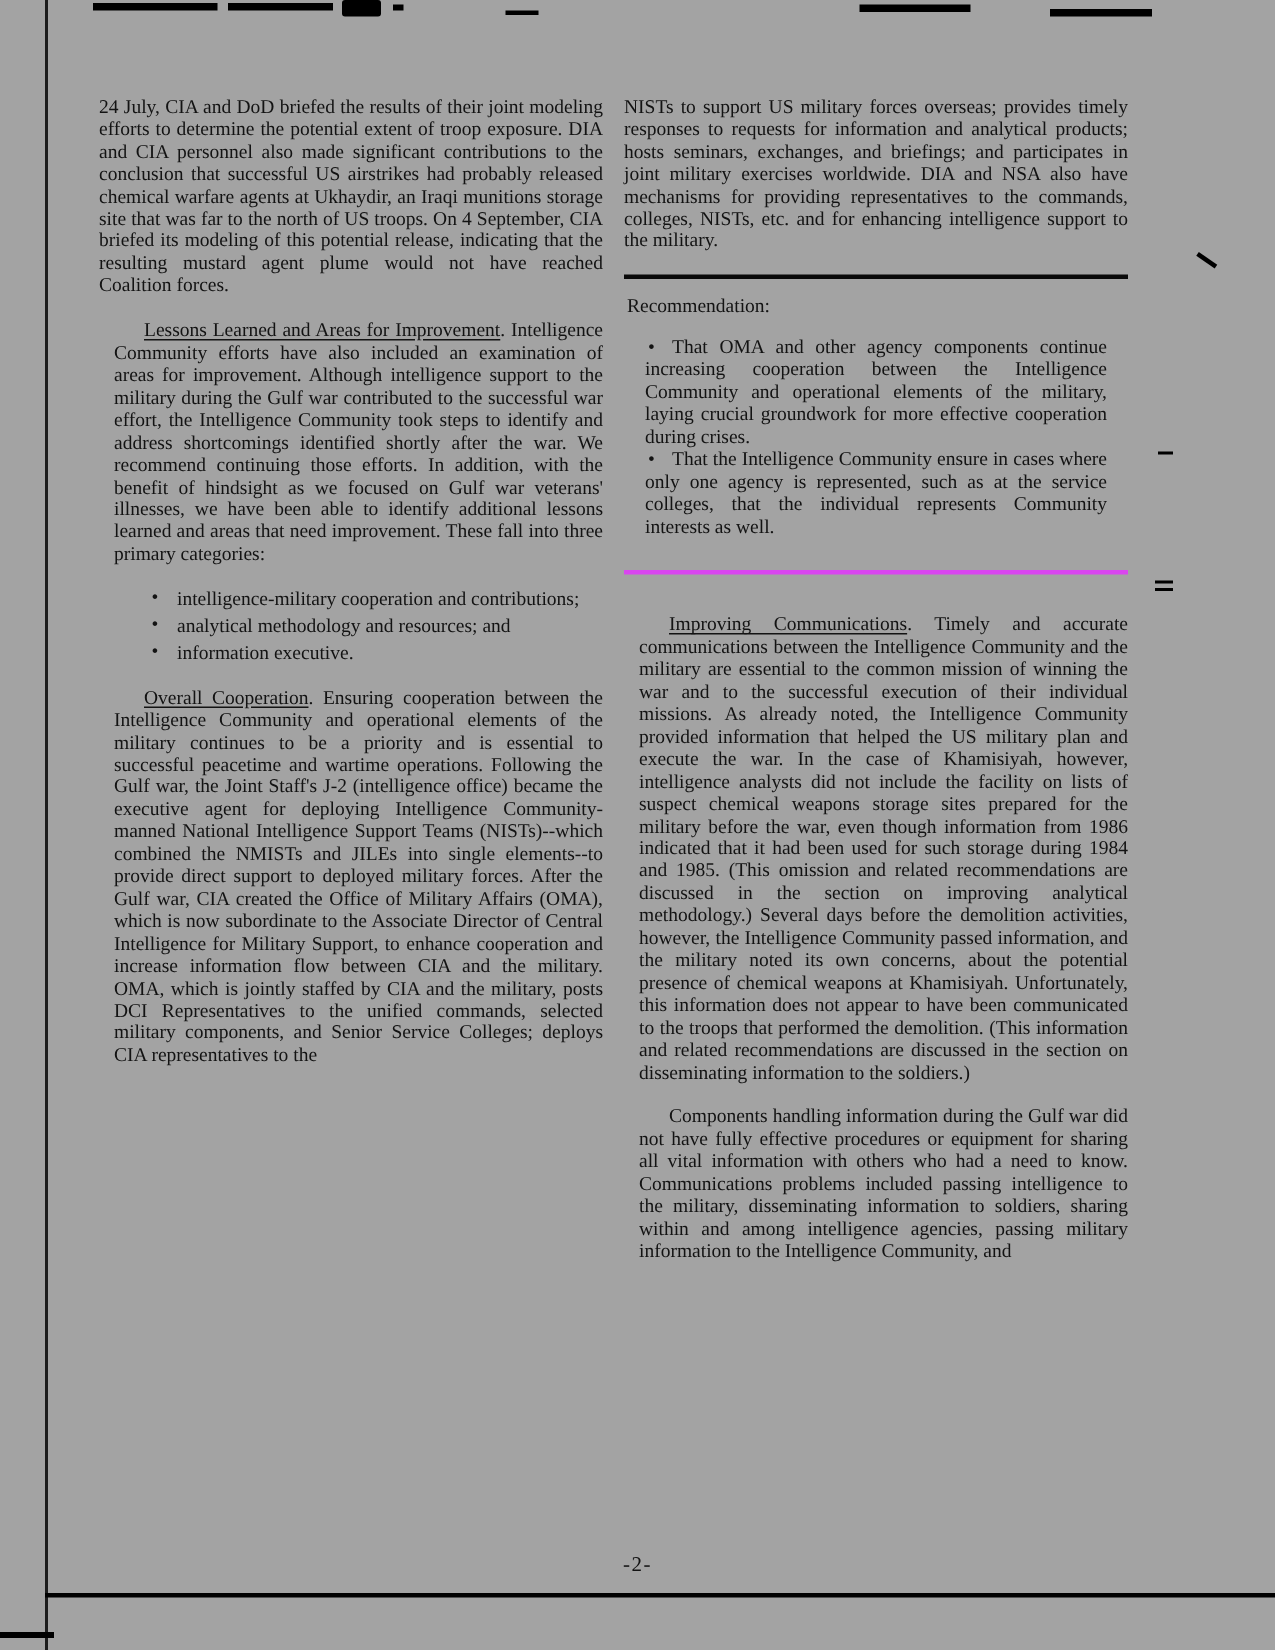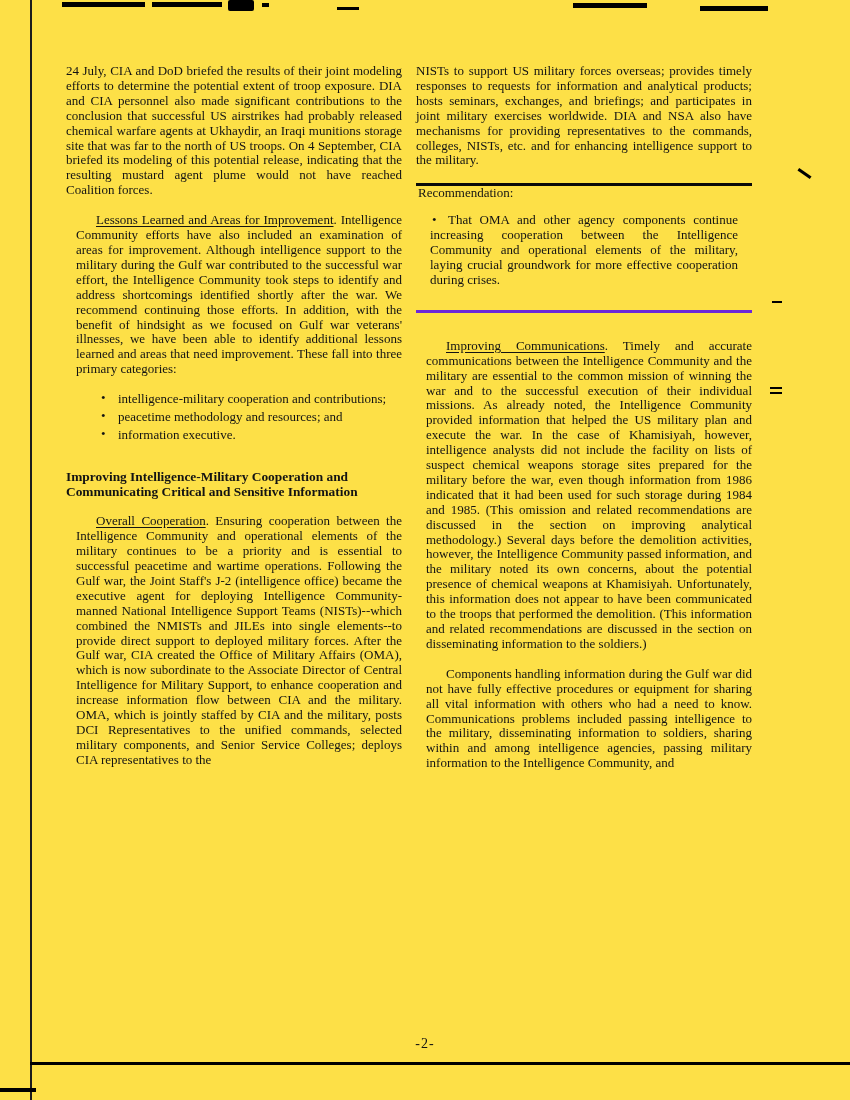--- a/index.html
+++ b/index.html
@@ -1,20 +1,20 @@
 <!DOCTYPE html>
 <html><head>
 <meta charset="utf-8">
 <style>
   html, body { margin: 0; padding: 0; background: #ffffff; }
   .page {
     position: relative;
     width: 850px;
     height: 1100px;
-    background: #fde047;
+    background: #a3a3a3;
     font-family: "Liberation Serif", "DejaVu Serif", serif;
     color: #131313;
     overflow: hidden;
   }
   .artifact { position: absolute; background: #000; }
   .col {
     position: absolute;
     width: 336px;
     font-size: 13px;
     line-height: 14.9px;
@@ -30,22 +30,22 @@
   .bullets .bullet-marker { position: absolute; left: -17px; top: -1px; }
   .section-heading {
     font-weight: bold;
     font-size: 13.4px;
     line-height: 15.2px;
     margin: 26px 0 15px 0;
     text-align: left;
   }
   .rec-box {
     border-top: 3px solid #0a0a0a;
-    border-bottom: 3px solid #6d28d9;
-    padding: 0 2px 10px 2px;
+    border-bottom: 3px solid #d946ef;
+    padding: 11px 2px 10px 2px;
     margin: 10px 0 26px 0;
   }
   .rec-label { margin: 0 0 2px 0; }
   .rec-bullets { list-style: none; margin: 12px; padding: 0; }
   .rec-bullets li { text-align: justify; margin: 0; }
   .rec-bullets .bullet-marker { display: inline-block; width: 16px; padding-left: 2px; }
   .page-number {
     position: absolute;
     left: 0; right: 0;
     top: 1036px;
@@ -80,36 +80,36 @@
   <div class="artifact" style="left:770px;top:387px;width:12px;height:2px;"></div>
   <div class="artifact" style="left:770px;top:392px;width:12px;height:2px;"></div>
 
   <div class="col left-col">
     <p class="para">24 July, CIA and DoD briefed the results of their joint modeling efforts to determine the potential extent of troop exposure.  DIA and CIA personnel also made significant contributions to the conclusion that successful US airstrikes had probably released chemical warfare agents at Ukhaydir, an Iraqi munitions storage site that was far to the north of US troops.  On 4 September, CIA briefed its modeling of this potential release, indicating that the resulting mustard agent plume would not have reached Coalition forces.</p>
 
     <p class="para indent"><span class="underline">Lessons Learned and Areas for Improvement</span><span>.  Intelligence Community efforts have also included an examination of areas for improvement.  Although intelligence support to the military during the Gulf war contributed to the successful war effort, the Intelligence Community took steps to identify and address shortcomings identified shortly after the war.  We recommend continuing those efforts.  In addition, with the benefit of hindsight as we focused on Gulf war veterans' illnesses, we have been able to identify additional lessons learned and areas that need improvement.  These fall into three primary categories:</span></p>
 
     <ul class="bullets">
       <li><span class="bullet-marker">•</span><span>intelligence-military cooperation and contributions;</span></li>
-      <li><span class="bullet-marker">•</span><span>peacetime methodology and resources; and</span></li>
+      <li><span class="bullet-marker">•</span><span>analytical methodology and resources; and</span></li>
       <li><span class="bullet-marker">•</span><span>information executive.</span></li>
     </ul>
 
-    <h3 class="section-heading">Improving Intelligence-Military Cooperation and Communicating Critical and Sensitive Information</h3>
 
     <p class="para indent"><span class="underline">Overall Cooperation</span><span>.  Ensuring cooperation between the Intelligence Community and operational elements of the military continues to be a priority and is essential to successful peacetime and wartime operations.  Following the Gulf war, the Joint Staff's J-2 (intelligence office) became the executive agent for deploying Intelligence Community-manned National Intelligence Support Teams (NISTs)--which combined the NMISTs and JILEs into single elements--to provide direct support to deployed military forces.  After the Gulf war, CIA created the Office of Military Affairs (OMA), which is now subordinate to the Associate Director of Central Intelligence for Military Support, to enhance cooperation and increase information flow between CIA and the military.  OMA, which is jointly staffed by CIA and the military, posts DCI Representatives to the unified commands, selected military components, and Senior Service Colleges; deploys CIA representatives to the</span></p>
   </div>
 
   <div class="col right-col">
     <p class="para">NISTs to support US military forces overseas; provides timely responses to requests for information and analytical products; hosts seminars, exchanges, and briefings; and participates in joint military exercises worldwide.  DIA and NSA also have mechanisms for providing representatives to the commands, colleges, NISTs, etc. and for enhancing intelligence support to the military.</p>
 
     <div class="rec-box">
       <p class="rec-label">Recommendation:</p>
       <ul class="rec-bullets">
         <li><span class="bullet-marker">•</span><span>That OMA and other agency components continue increasing cooperation between the Intelligence Community and operational elements of the military, laying crucial groundwork for more effective cooperation during crises.</span></li>
+        <li><span class="bullet-marker">•</span><span>That the Intelligence Community ensure in cases where only one agency is represented, such as at the service colleges, that the individual represents Community interests as well.</span></li>
       </ul>
     </div>
 
     <p class="para indent"><span class="underline">Improving Communications</span><span>.  Timely and accurate communications between the Intelligence Community and the military are essential to the common mission of winning the war and to the successful execution of their individual missions.  As already noted, the Intelligence Community provided information that helped the US military plan and execute the war.  In the case of Khamisiyah, however, intelligence analysts did not include the facility on lists of suspect chemical weapons storage sites prepared for the military before the war, even though information from 1986 indicated that it had been used for such storage during 1984 and 1985.  (This omission and related recommendations are discussed in the section on improving analytical methodology.)  Several days before the demolition activities, however, the Intelligence Community passed information, and the military noted its own concerns, about the potential presence of chemical weapons at Khamisiyah.  Unfortunately, this information does not appear to have been communicated to the troops that performed the demolition. (This information and related recommendations are discussed in the section on disseminating information to the soldiers.)</span></p>
 
     <p class="para indent">Components handling information during the Gulf war did not have fully effective procedures or equipment for sharing all vital information with others who had a need to know.  Communications problems included passing intelligence to the military, disseminating information to soldiers, sharing within and among intelligence agencies, passing military information to the Intelligence Community, and</p>
   </div>
 
   <div class="page-number">-2-</div>
 

